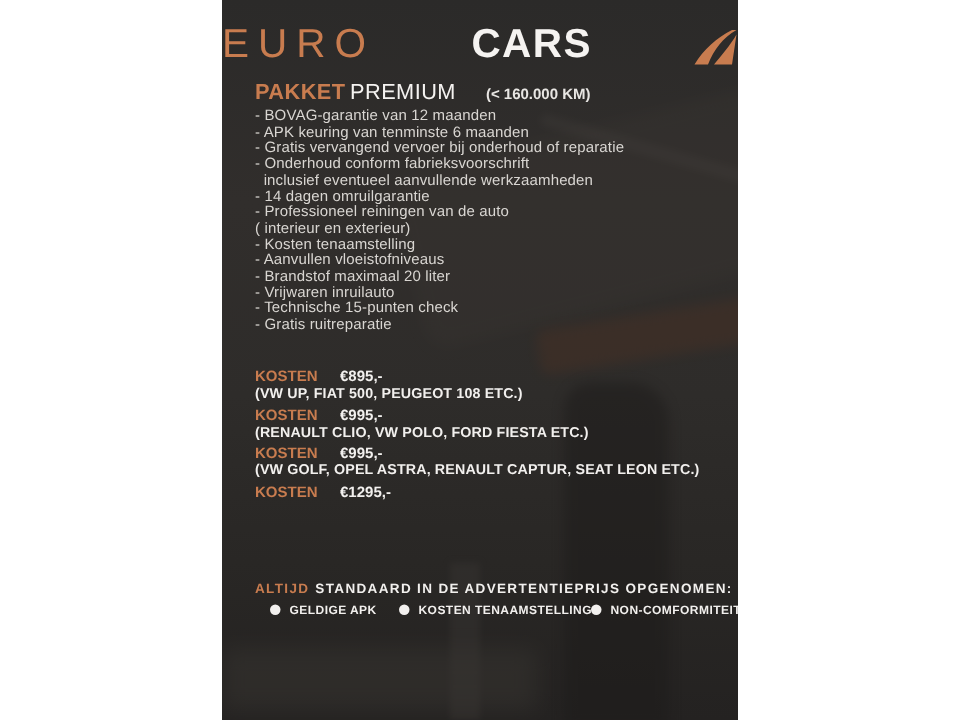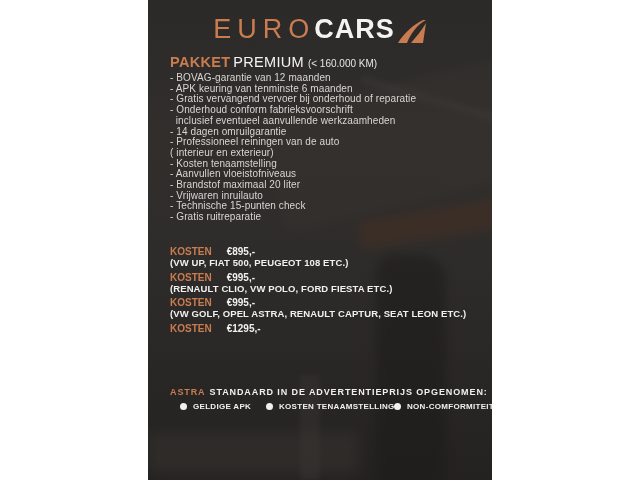--- a/index.html
+++ b/index.html
@@ -54,41 +54,41 @@
   .floor {
     left: 0; top: 432px; width: 210px; height: 42px;
     background: #3a3733; opacity: .45; filter: blur(7px);
   }
 
   .content { position: absolute; inset: 0; }
 
   
   .logo {
     position: absolute; top: 13px; left: 0; width: 100%;
-    display: flex; align-items: center; justify-content: center;
+    display: flex; align-items: center; justify-content: space-between;
     height: 32px; white-space: nowrap;
   }
   .logo-euro {
     color: #c87c4f; font-size: 27px; font-weight: 400;
     letter-spacing: 6px;
   }
   .logo-cars {
     color: #f5f3f1; font-size: 27px; font-weight: 700;
     letter-spacing: 1px; margin-left: -1px;
   }
   .swoosh { margin-left: 2px; margin-top: 6px; }
 
   
   .title {
     position: absolute; top: 53px; left: 22px;
     white-space: nowrap; color: #f5f3f1;
   }
   .title .accent { color: #c87c4f; font-weight: 700; font-size: 14.5px; letter-spacing: .3px; }
   .title .main { color: #f5f3f1; font-weight: 400; font-size: 14.5px; letter-spacing: .3px; margin-left: 3px; }
-  .title .note { color: #e8e6e3; font-weight: 400; font-size: 10px; margin-left: 4px; text-align: center; }
+  .title .note { color: #e8e6e3; font-weight: 700; font-size: 10px; margin-left: 20px; text-align: center; }
 
   
   .features {
     position: absolute; top: 73px; left: 22px;
     font-size: 10px; line-height: 10.7px; color: #d9d6d2;
     letter-spacing: .1px;
   }
   .feature-line { white-space: pre; }
 
   
@@ -179,21 +179,21 @@
         <div class="price-group">
           <div class="price-line"><span class="price-label">KOSTEN</span><span class="price-amount">€995,-</span></div>
           <div class="price-models">(VW GOLF, OPEL ASTRA, RENAULT CAPTUR, SEAT LEON ETC.)</div>
         </div>
         <div class="price-group">
           <div class="price-line"><span class="price-label">KOSTEN</span><span class="price-amount">€1295,-</span></div>
         </div>
       </div>
 
       <div class="footer-heading">
-        <span class="accent">ASTRA</span><span>STANDAARD IN DE ADVERTENTIEPRIJS OPGENOMEN:</span>
+        <span class="accent">ALTIJD</span><span>STANDAARD IN DE ADVERTENTIEPRIJS OPGENOMEN:</span>
       </div>
 
       <div class="footer-items">
         <div class="footer-item footer-item-1">
           <span class="dot"></span>
           <span>GELDIGE APK</span>
         </div>
         <div class="footer-item footer-item-2">
           <span class="dot"></span>
           <span>KOSTEN TENAAMSTELLING</span>

